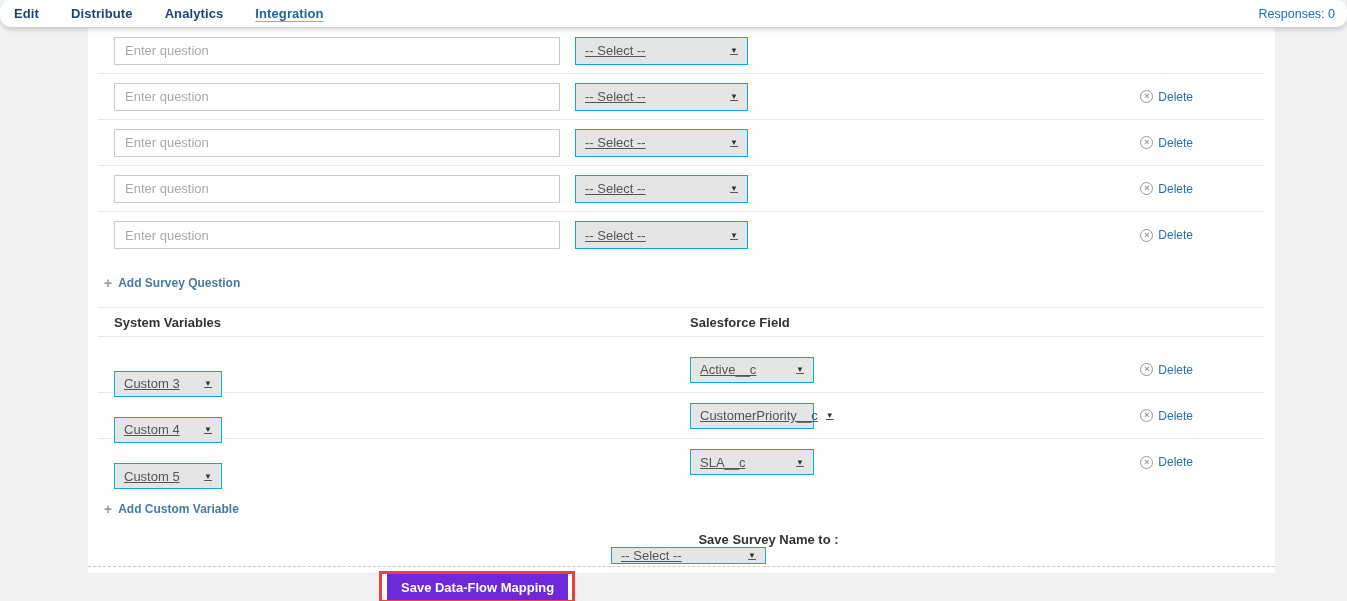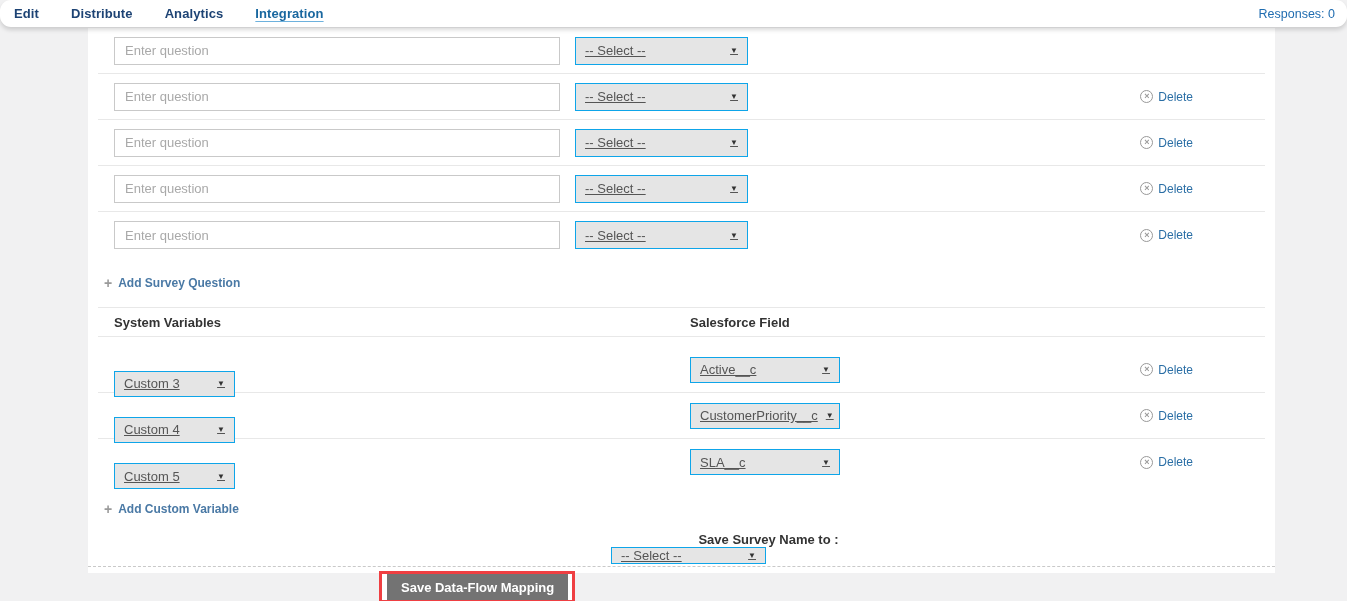--- a/index.html
+++ b/index.html
@@ -60,22 +60,22 @@
 
   .sel {
     border:1px solid #0ea5e9; background:#e5e5e5;
     display:flex; align-items:center; justify-content:space-between;
     padding:0 9px; font-size:13px; color:#555;
     cursor:pointer;
     text-decoration:underline;
   }
   .sel .arrow { font-size:8px; color:#333; margin-left:8px; }
   .sel-q   { width:173px; height:28px; margin-left:15px; }
-  .sel-sm  { width:121px; height:26px;margin-top:28px; }
-  .sel-sf  { width:150px; height:26px; }
+  .sel-sm  { width:108px; height:26px;margin-top:28px; }
+  .sel-sf  { width:124px; height:26px; }
   .sel-sv  { width:155px; height:26px; }
 
   .delete {
     position:absolute; right:72px; top:50%; transform:translateY(-50%);
     display:flex; align-items:center; gap:5px;
     cursor:pointer; text-decoration:none;
   }
   .del-ic {
     width:13px; height:13px; border-radius:50%;
     border:1px solid #999; color:#999;
@@ -129,21 +129,21 @@
 
   .btn-wrap { margin-top:4px; margin-left:291px; display:inline-block; }
   .btn-outline {
     border:3px solid #ef3f42;
     background:#ffffff;
     padding:0 4px 0 5px;
     display:inline-flex; align-items:center;
   }
   .save-btn {
     height:26px; border:none; cursor:pointer;
-    background:#737373; color:#ffffff;
+    background:#6d28d9; color:#ffffff;
     font-size:13px; font-weight:bold;
     font-family:"Liberation Sans", sans-serif;
     padding:0 14px; white-space:nowrap;
   }
 </style>
 </head>
 <body>
 
 <div class="navbar">
   <div class="nav-items">

